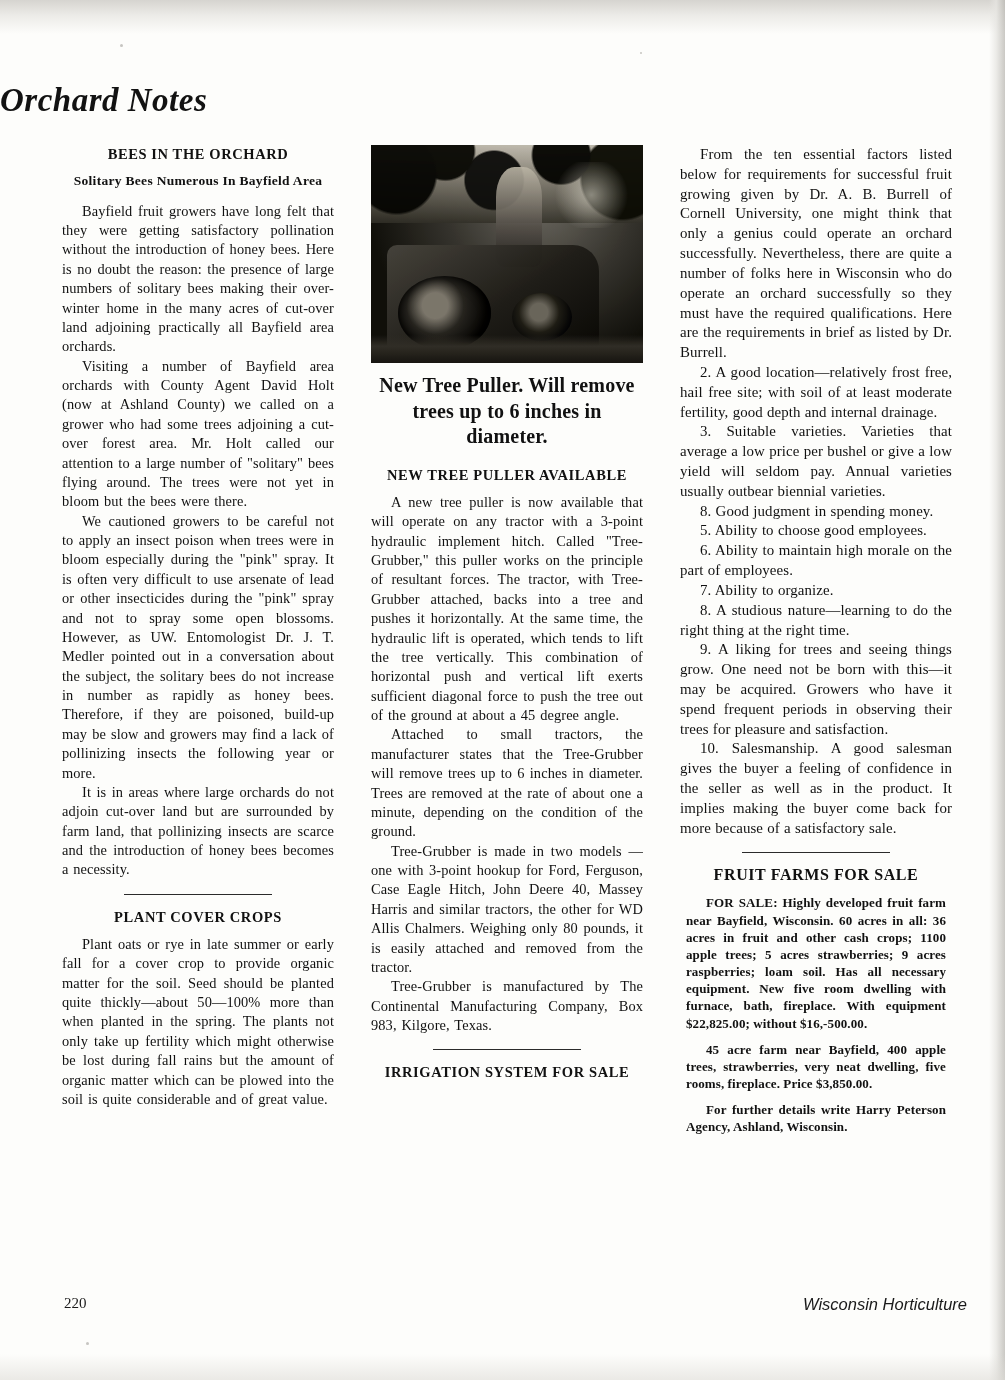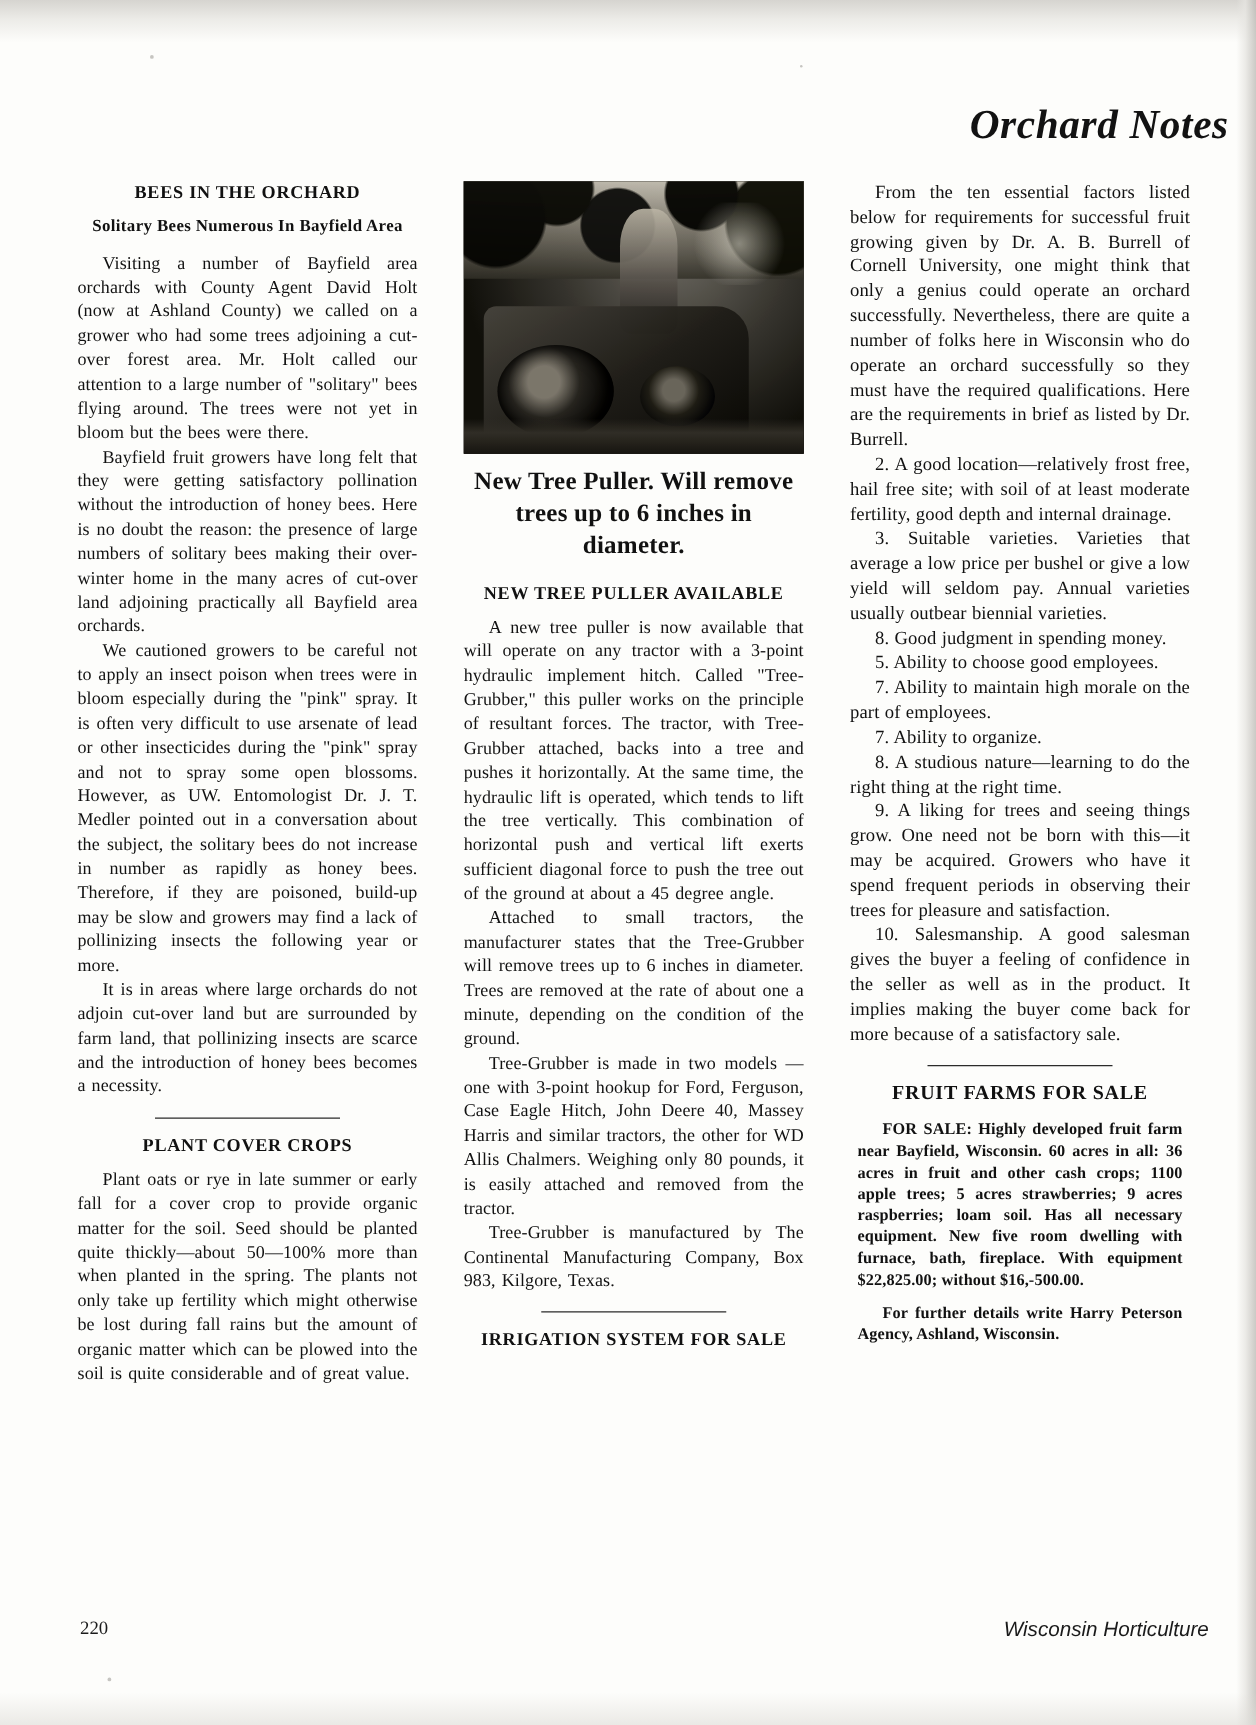--- a/index.html
+++ b/index.html
@@ -39,21 +39,21 @@
     position: absolute;
     left: 0; bottom: 0; width: 1005px; height: 26px;
     background: linear-gradient(to top, #dedcd7 0%, rgba(253,253,251,0) 100%);
     opacity: .6;
   }
 
   .masthead {
     position: absolute;
     left: 0; top: 82px;
     width: 983px;
-    text-align: right;
+    text-align: left;
     font-family: "Liberation Serif", serif;
     font-style: italic;
     font-weight: bold;
     font-size: 33px;
     letter-spacing: .5px;
     color: #121212;
   }
 
   .columns {
     position: absolute;
@@ -247,22 +247,22 @@
   <div class="speck" style="left:640px;top:52px;width:2px;height:2px;"></div>
   <div class="speck" style="left:86px;top:1342px;width:3px;height:3px;"></div>
 
   <div class="masthead">Orchard Notes</div>
 
   <div class="columns">
 
     <div class="col col-left">
       <h2 class="head">BEES IN THE ORCHARD</h2>
       <h3 class="subhead">Solitary Bees Numerous In Bayfield Area</h3>
+      <p class="body">Bayfield fruit growers have long felt that they were getting satisfactory pollination without the introduction of honey bees. Here is no doubt the reason: the presence of large numbers of solitary bees making their over-winter home in the many acres of cut-over land adjoining practically all Bayfield area orchards.</p>
       <p class="body">Visiting a number of Bayfield area orchards with County Agent David Holt (now at Ashland County) we called on a grower who had some trees adjoining a cut-over forest area. Mr. Holt called our attention to a large number of "solitary" bees flying around. The trees were not yet in bloom but the bees were there.</p>
-      <p class="body">Bayfield fruit growers have long felt that they were getting satisfactory pollination without the introduction of honey bees. Here is no doubt the reason: the presence of large numbers of solitary bees making their over-winter home in the many acres of cut-over land adjoining practically all Bayfield area orchards.</p>
       <p class="body">We cautioned growers to be careful not to apply an insect poison when trees were in bloom especially during the "pink" spray. It is often very difficult to use arsenate of lead or other insecticides during the "pink" spray and not to spray some open blossoms. However, as UW. Entomologist Dr. J. T. Medler pointed out in a conversation about the subject, the solitary bees do not increase in number as rapidly as honey bees. Therefore, if they are poisoned, build-up may be slow and growers may find a lack of pollinizing insects the following year or more.</p>
       <p class="body">It is in areas where large orchards do not adjoin cut-over land but are surrounded by farm land, that pollinizing insects are scarce and the introduction of honey bees becomes a necessity.</p>
       <hr class="rule">
       <h2 class="head">PLANT COVER CROPS</h2>
       <p class="body">Plant oats or rye in late summer or early fall for a cover crop to provide organic matter for the soil. Seed should be planted quite thickly—about 50—100% more than when planted in the spring. The plants not only take up fertility which might otherwise be lost during fall rains but the amount of organic matter which can be plowed into the soil is quite considerable and of great value.</p>
     </div>
 
     <div class="col col-mid">
       <div class="photo">
         <div class="sky"></div>
@@ -283,28 +283,29 @@
       <hr class="rule">
       <h2 class="head">IRRIGATION SYSTEM FOR SALE</h2>
     </div>
 
     <div class="col col-right">
       <p class="body">From the ten essential factors listed below for requirements for successful fruit growing given by Dr. A. B. Burrell of Cornell University, one might think that only a genius could operate an orchard successfully. Nevertheless, there are quite a number of folks here in Wisconsin who do operate an orchard successfully so they must have the required qualifications. Here are the requirements in brief as listed by Dr. Burrell.</p>
       <p class="body">2.  A good location—relatively frost free, hail free site; with soil of at least moderate fertility, good depth and internal drainage.</p>
       <p class="body">3.  Suitable varieties. Varieties that average a low price per bushel or give a low yield will seldom pay. Annual varieties usually outbear biennial varieties.</p>
       <p class="body">8.  Good judgment in spending money.</p>
       <p class="body">5.  Ability to choose good employees.</p>
-      <p class="body">7.  Ability to maintain high morale on the part of employees.</p>
+      <p class="body">6.  Ability to maintain high morale on the part of employees.</p>
       <p class="body">7.  Ability to organize.</p>
       <p class="body">8.  A studious nature—learning to do the right thing at the right time.</p>
       <p class="body">9.  A liking for trees and seeing things grow. One need not be born with this—it may be acquired. Growers who have it spend frequent periods in observing their trees for pleasure and satisfaction.</p>
       <p class="body">10.  Salesmanship. A good salesman gives the buyer a feeling of confidence in the seller as well as in the product. It implies making the buyer come back for more because of a satisfactory sale.</p>
       <hr class="rule">
       <h2 class="ad-head">FRUIT FARMS FOR SALE</h2>
       <p class="ad ad-indent">FOR SALE: Highly developed fruit farm near Bayfield, Wisconsin. 60 acres in all: 36 acres in fruit and other cash crops; 1100 apple trees; 5 acres strawberries; 9 acres raspberries; loam soil. Has all necessary equipment. New five room dwelling with furnace, bath, fireplace. With equipment $22,825.00; without $16,-500.00.</p>
+      <p class="ad ad-indent">45 acre farm near Bayfield, 400 apple trees, strawberries, very neat dwelling, five rooms, fireplace. Price $3,850.00.</p>
       <p class="ad ad-indent">For further details write Harry Peterson Agency, Ashland, Wisconsin.</p>
     </div>
 
   </div>
 
   <div class="footer-left">220</div>
   <div class="footer-right">Wisconsin Horticulture</div>
 </div>
 
 </body></html>

